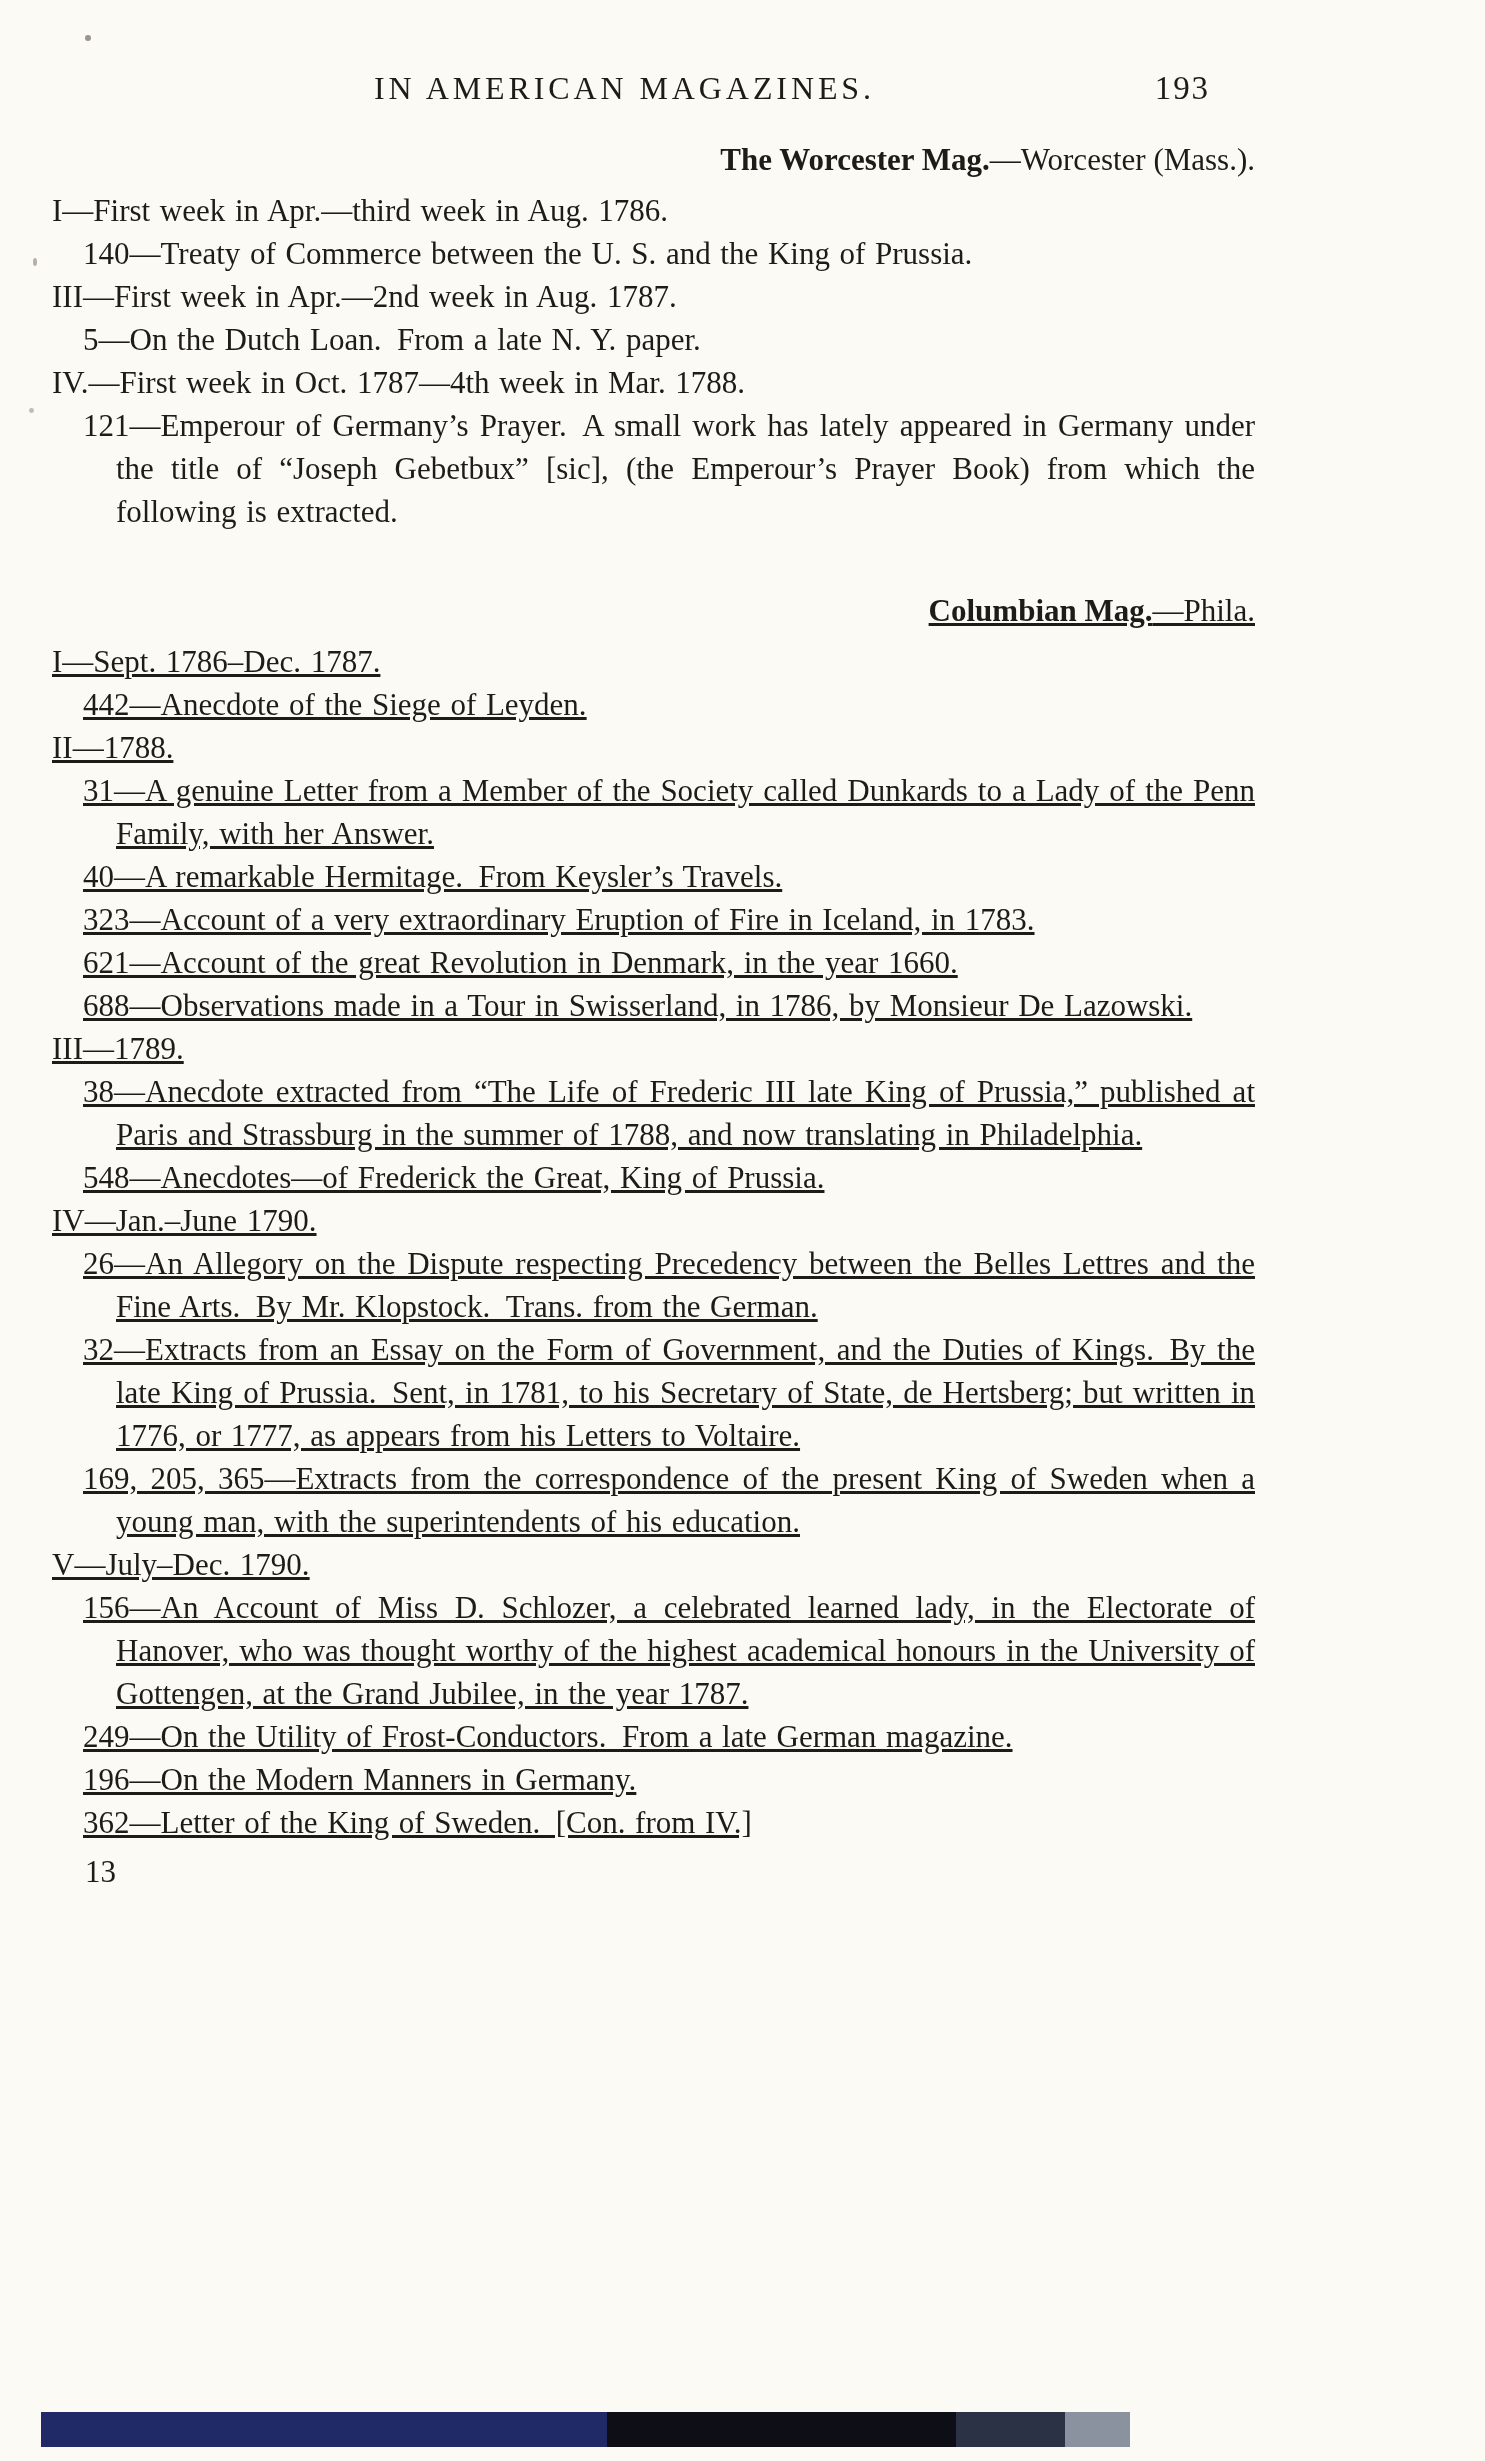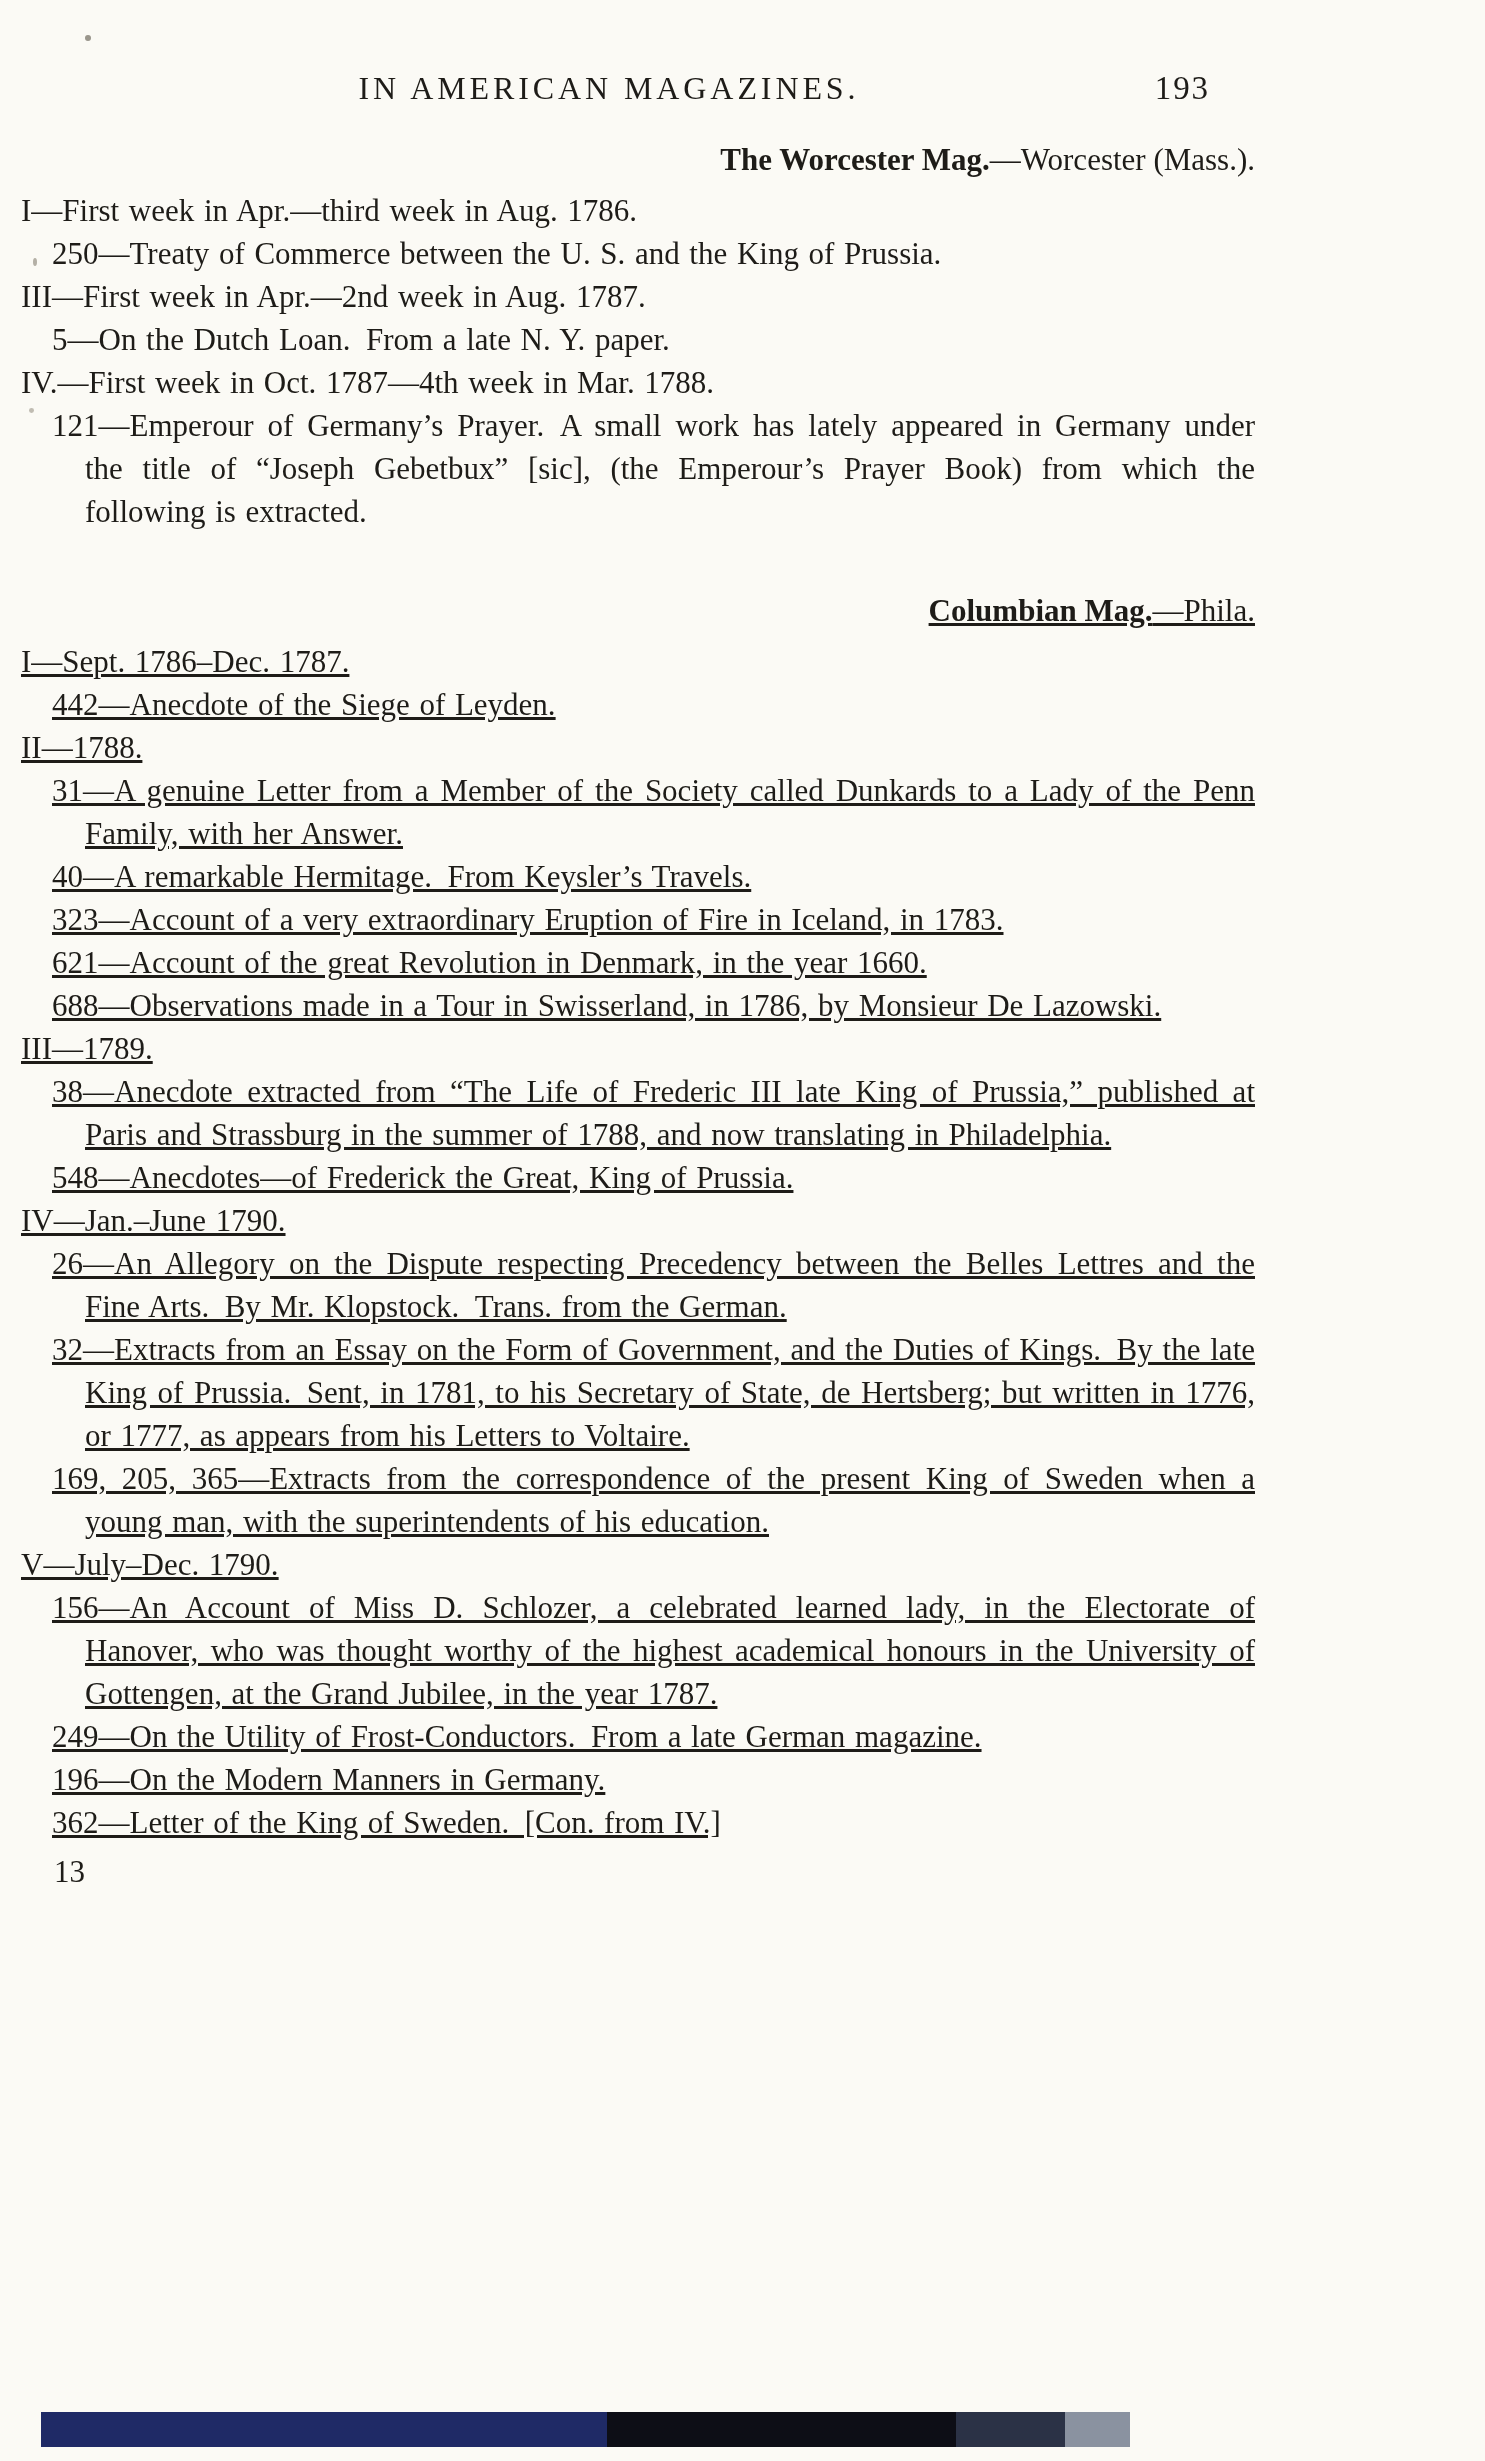--- a/index.html
+++ b/index.html
@@ -7,21 +7,21 @@
   body {
     background: #fbfaf5;
     color: #1e1c18;
     font-family: "Liberation Serif", "DejaVu Serif", serif;
     position: relative;
     overflow: hidden;
   }
   .page {
     position: absolute;
     inset: 0;
-    padding: 70px 231px 0 21px;
+    padding: 70px 231px 0 52px;
   }
   .page-header {
     position: relative;
     height: 47px;
     margin-bottom: 21.3px;
   }
   .running-title {
     position: absolute;
     left: 0; right: 58px;
     text-align: center;
@@ -89,21 +89,21 @@
   <div class="page-header">
     <div class="running-title">IN AMERICAN MAGAZINES.</div>
     <div class="page-number">193</div>
   </div>
 
   <div class="section section-worcester">
     <div class="section-heading">
       <span class="bold">The Worcester Mag.</span><span>—Worcester (Mass.).</span>
     </div>
     <p class="entry volume">I—First week in Apr.—third week in Aug. 1786.</p>
-    <p class="entry article">250—Treaty of Commerce between the U. S. and the King of Prussia.</p>
+    <p class="entry article">140—Treaty of Commerce between the U. S. and the King of Prussia.</p>
     <p class="entry volume">III—First week in Apr.—2nd week in Aug. 1787.</p>
     <p class="entry article">5—On the Dutch Loan. From a late N. Y. paper.</p>
     <p class="entry volume">IV.—First week in Oct. 1787—4th week in Mar. 1788.</p>
     <p class="entry article">121—Emperour of Germany’s Prayer. A small work has lately appeared in Germany under the title of “Joseph Gebetbux” [sic], (the Emperour’s Prayer Book) from which the following is extracted.</p>
   </div>
 
   <div class="section section-columbian">
     <div class="section-heading">
       <span class="bold">Columbian Mag.</span><span>—Phila.</span>
     </div>

